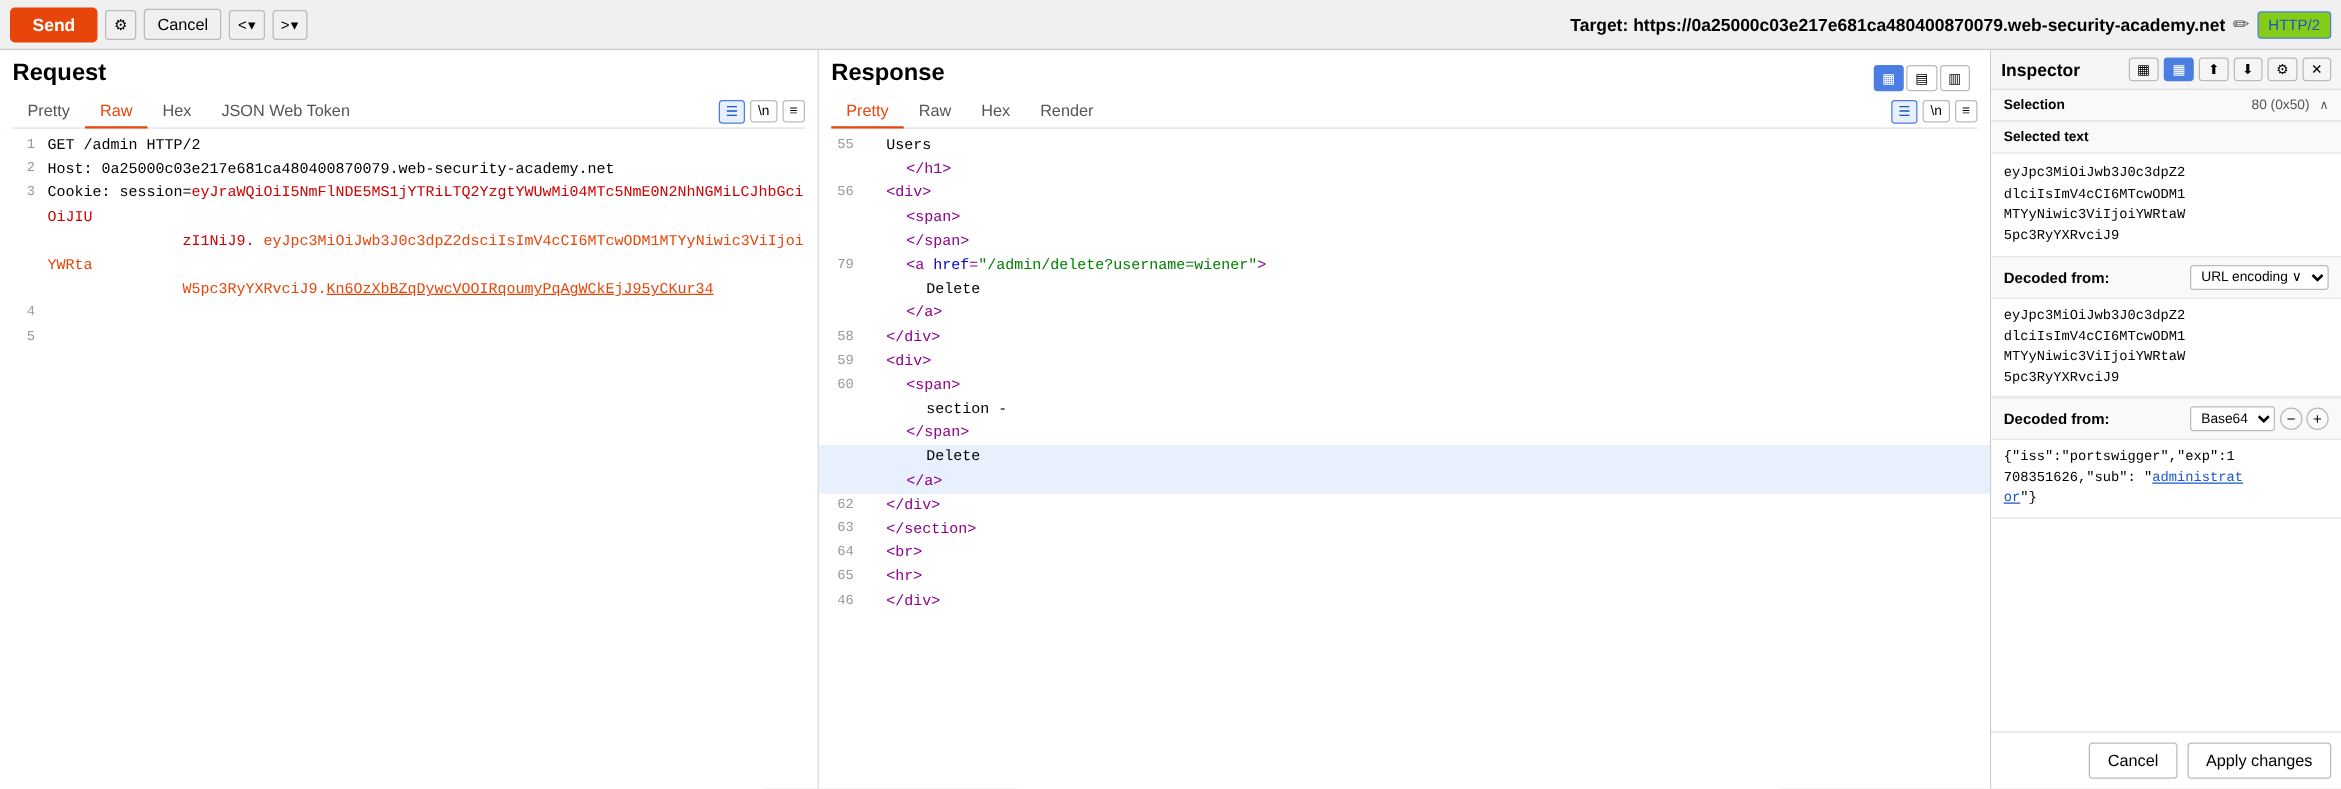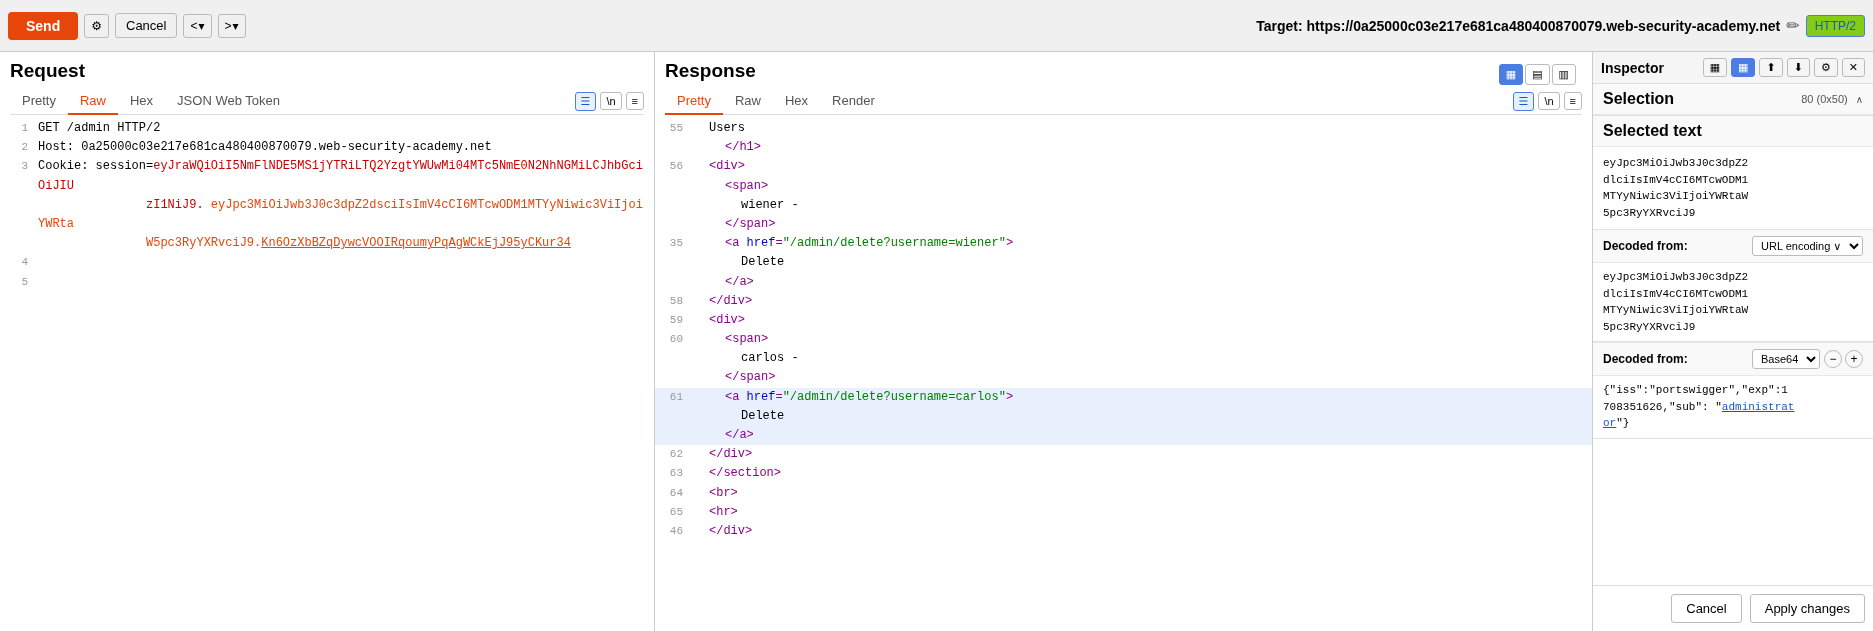--- a/index.html
+++ b/index.html
@@ -1,21 +1,21 @@
 <!DOCTYPE html>
 <html><head>
   <meta charset="utf-8">
   <style>
     * { box-sizing: border-box; margin: 0; padding: 0; }
     body { font-family: Arial, sans-serif; font-size: 13px; background: #f0f0f0; width: 1873px; height: 631px; overflow: hidden; display: flex; flex-direction: column; }
 
     
     .toolbar {
       display: flex; align-items: center; background: #f0f0f0; border-bottom: 1px solid #ccc;
-      padding: 6px 8px; gap: 6px; height: 52px; flex-shrink: 0;
+      padding: 6px 8px; gap: 6px; height: 40px; flex-shrink: 0;
     }
     .btn-send {
       background: #e8450a; color: white; border: none; border-radius: 4px;
       padding: 6px 18px; font-size: 14px; font-weight: bold; cursor: pointer;
     }
     .btn-icon {
       background: #f0f0f0; border: 1px solid #bbb; border-radius: 3px;
       padding: 4px 6px; cursor: pointer; font-size: 12px; display: inline-flex; align-items: center; gap: 1px;
     }
     .btn-cancel {
@@ -85,21 +85,21 @@
     }
     .insp-icon-btn.active { background: #4a7ee3; color: white; border-color: #4a7ee3; }
 
     .inspector-body { flex: 1; overflow-y: auto; padding: 0; }
 
     .insp-section { border-bottom: 1px solid #e0e0e0; }
     .insp-section-header {
       display: flex; align-items: center; padding: 6px 10px;
       background: #f9f9f9; border-bottom: 1px solid #e8e8e8;
     }
-    .insp-section-title { font-weight: bold; font-size: 16px; flex: 1; }
+    .insp-section-title { font-weight: bold; font-size: 11px; flex: 1; }
     .insp-section-badge { font-size: 11px; color: #555; margin-right: 8px; }
     .insp-chevron { font-size: 10px; color: #555; cursor: pointer; }
 
     .insp-section-content { padding: 8px 10px; font-family: 'Courier New', monospace; font-size: 11px; color: #000; word-break: break-all; line-height: 1.5; }
 
     .decoded-header { display: flex; align-items: center; padding: 6px 10px; background: #f9f9f9; border-bottom: 1px solid #e8e8e8; }
     .decoded-label { font-weight: bold; font-size: 12px; flex: 1; }
     .decoded-dropdown { border: 1px solid #bbb; border-radius: 3px; padding: 2px 4px; font-size: 11px; background: white; cursor: pointer; }
 
     .decoded-content { padding: 6px 10px; font-family: 'Courier New', monospace; font-size: 11px; color: #000; word-break: break-all; line-height: 1.5; }
@@ -222,28 +222,24 @@
       <div class="code-line">
         <span class="line-num">56</span>
         <span class="line-content xml-tag" style="padding-left:16px;">&lt;div&gt;</span>
       </div>
       <div class="code-line">
         <span class="line-num"></span>
         <span class="line-content xml-tag" style="padding-left:32px;">&lt;span&gt;</span>
       </div>
       <div class="code-line">
         <span class="line-num"></span>
-        <span class="line-content" style="padding-left:48px;">wiener -</span>
-      </div>
-      <div class="code-line">
-        <span class="line-num"></span>
         <span class="line-content xml-tag" style="padding-left:32px;">&lt;/span&gt;</span>
       </div>
       <div class="code-line">
-        <span class="line-num">35</span>
+        <span class="line-num">79</span>
         <span class="line-content" style="padding-left:32px;"><span class="xml-tag">&lt;a </span><span class="xml-attr">href</span><span class="xml-tag">=</span><span class="xml-string">"/admin/delete?username=wiener"</span><span class="xml-tag">&gt;</span></span>
       </div>
       <div class="code-line">
         <span class="line-num"></span>
         <span class="line-content" style="padding-left:48px;">Delete</span>
       </div>
       <div class="code-line">
         <span class="line-num"></span>
         <span class="line-content xml-tag" style="padding-left:32px;">&lt;/a&gt;</span>
       </div>
@@ -254,31 +250,27 @@
       <div class="code-line">
         <span class="line-num">59</span>
         <span class="line-content xml-tag" style="padding-left:16px;">&lt;div&gt;</span>
       </div>
       <div class="code-line">
         <span class="line-num">60</span>
         <span class="line-content xml-tag" style="padding-left:32px;">&lt;span&gt;</span>
       </div>
       <div class="code-line">
         <span class="line-num"></span>
-        <span class="line-content" style="padding-left:48px;">carlos -</span>
+        <span class="line-content" style="padding-left:48px;">section -</span>
       </div>
       <div class="code-line">
         <span class="line-num"></span>
         <span class="line-content xml-tag" style="padding-left:32px;">&lt;/span&gt;</span>
       </div>
 
-      <div class="code-line selected-line">
-        <span class="line-num">61</span>
-        <span class="line-content" style="padding-left:32px;"><span class="xml-tag">&lt;a </span><span class="xml-attr">href</span><span class="xml-tag">=</span><span class="xml-string">"/admin/delete?username=carlos"</span><span class="xml-tag">&gt;</span></span>
-      </div>
       <div class="code-line selected-line">
         <span class="line-num"></span>
         <span class="line-content" style="padding-left:48px;">Delete</span>
       </div>
       <div class="code-line selected-line">
         <span class="line-num"></span>
         <span class="line-content xml-tag" style="padding-left:32px;">&lt;/a&gt;</span>
       </div>
       <div class="code-line">
         <span class="line-num">62</span>

